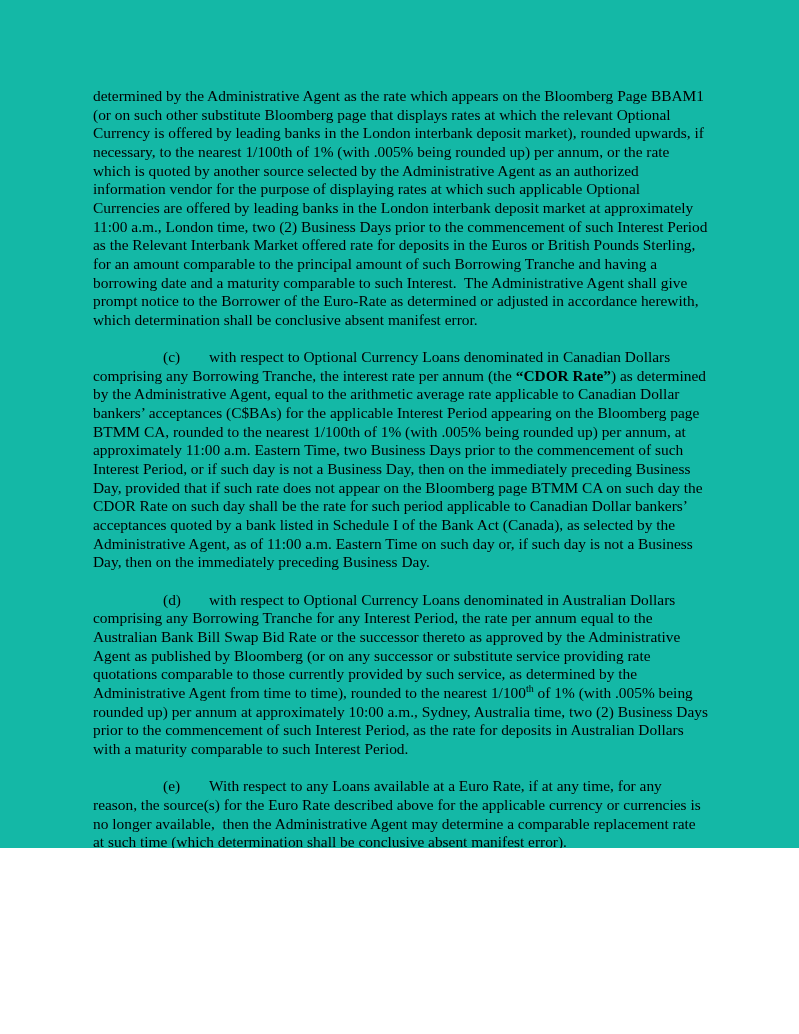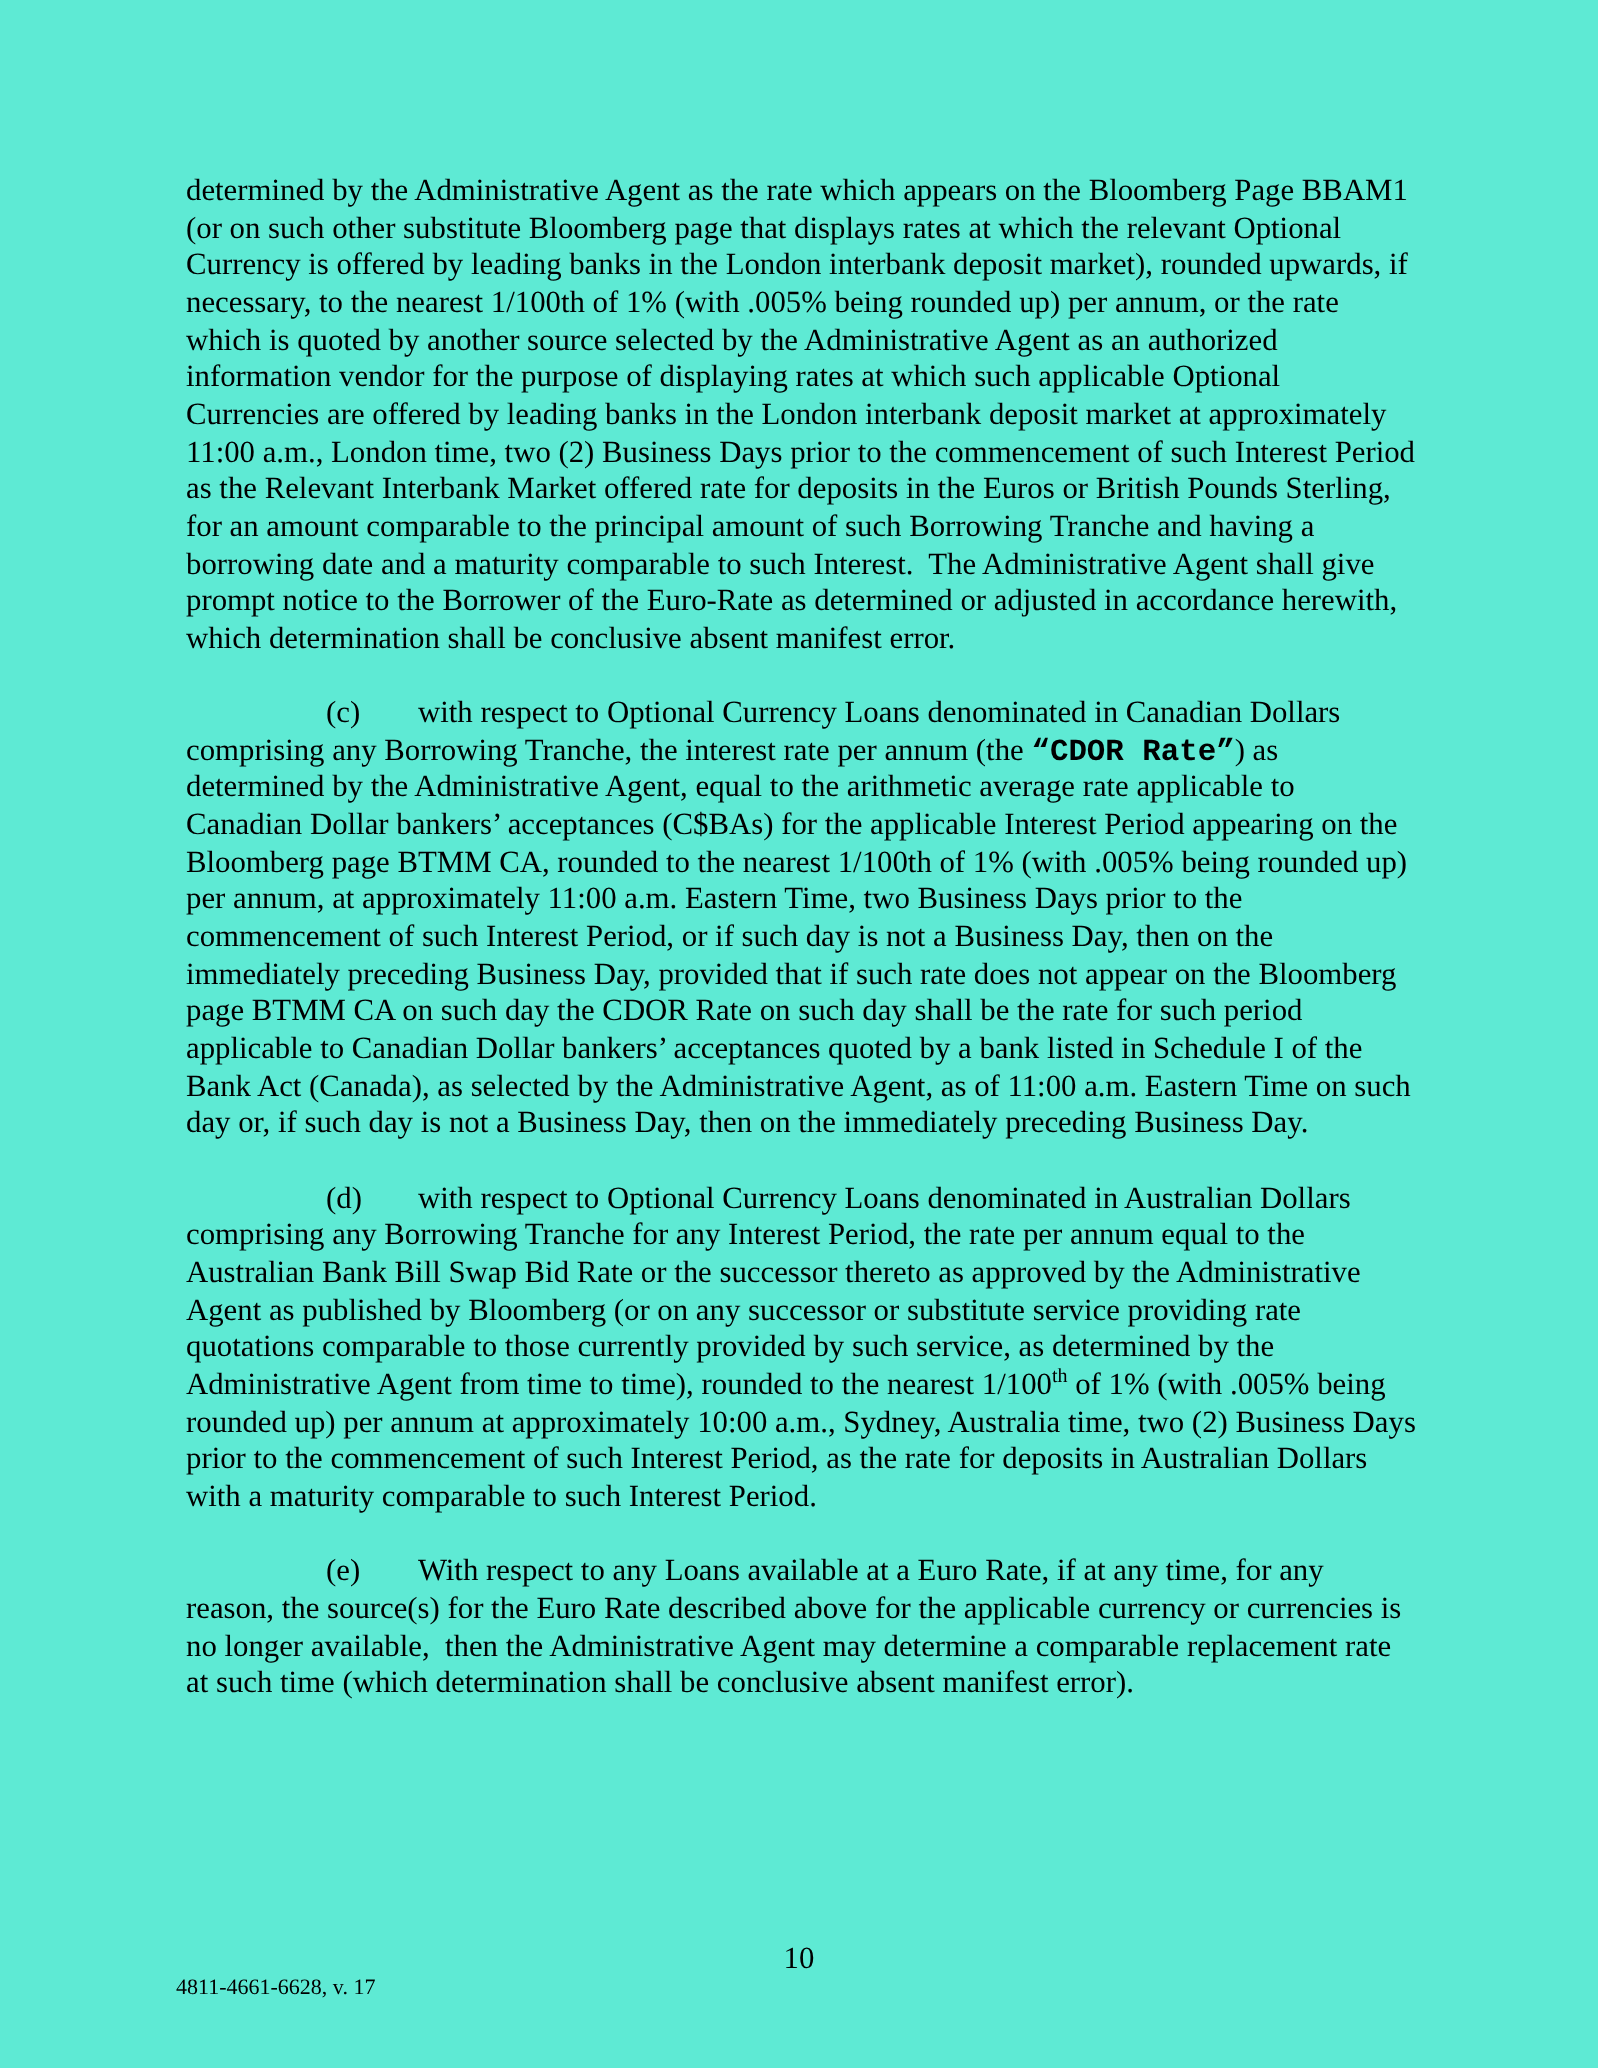--- a/index.html
+++ b/index.html
@@ -3,22 +3,22 @@
 <meta charset="utf-8">
 <style>
   html, body {
     margin: 0;
     padding: 0;
     background: #ffffff;
   }
   .page {
     position: relative;
     width: 799px;
-    height: 1034px;
-    background: #5eead4;
+    height: 848px;
+    background: #14b8a6;
     overflow: hidden;
   }
   .content {
     position: absolute;
     left: 93px;
     top: 87px;
     width: 616px;
     font-family: "Liberation Serif", serif;
     font-size: 15.4px;
     line-height: 18.65px;
@@ -32,21 +32,20 @@
   .para.indent {
     text-indent: 70px;
   }
   .plabel {
     display: inline-block;
     width: 46px;
     text-indent: 0;
   }
   .bold-term {
     font-weight: bold;
-    font-family: Liberation Mono, monospace;
   }
   sup.ord {
     font-size: 10px;
     line-height: 0;
     vertical-align: super;
   }
   .page-number {
     position: absolute;
     top: 971px;
     left: 0;

